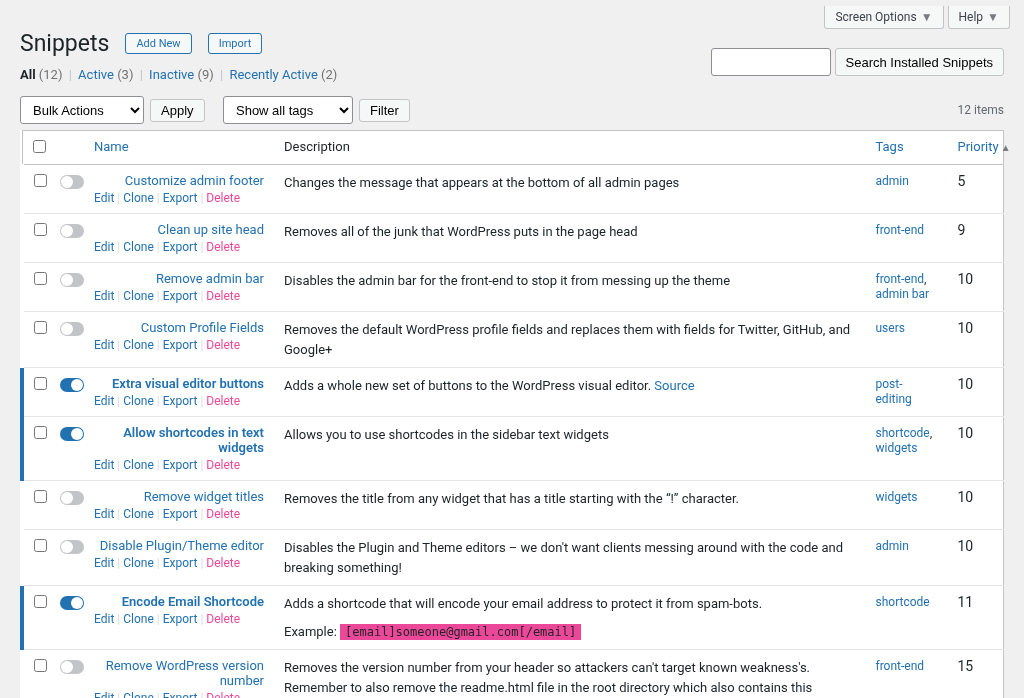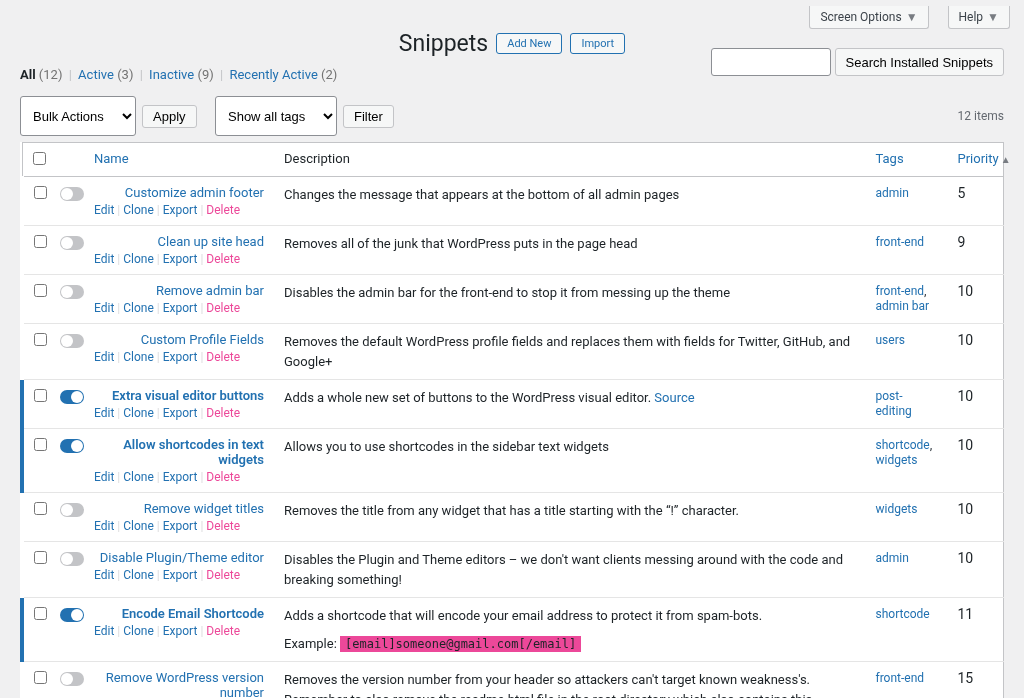--- a/index.html
+++ b/index.html
@@ -1,35 +1,35 @@
 <!DOCTYPE html>
 <html><head>
 <meta charset="utf-8">
 <style>
 * { box-sizing: border-box; margin: 0; padding: 0; }
 body { font-family: -apple-system, BlinkMacSystemFont, "Segoe UI", Roboto, sans-serif; font-size: 13px; color: #3c434a; background: #f0f0f1; }
 a { color: #2271b1; text-decoration: none; cursor: pointer; }
 
-.top-tabs { position: absolute; right: 14px; top: 6px; display: flex; gap: 19px; }
+.top-tabs { position: absolute; right: 14px; top: 6px; display: flex; gap: 4px; }
 .top-tab { background: #f6f7f7; border: 1px solid #c3c4c7; border-top: none; padding: 4px 10px; font-size: 12px; cursor: pointer; border-radius: 0 0 3px 3px; }
 .top-tab .tri { margin-left: 4px; color: #787c82; }
 
 .wrap { padding: 10px 20px 20px; }
-.header { display: flex; align-items: center; gap: 8px; margin-bottom: 10px; margin-top: 20px; justify-content: center; }
+.header { display: flex; align-items: center; gap: 16px; margin-bottom: 10px; margin-top: 20px; }
 h1 { font-size: 23px; font-weight: 400; color: #1d2327; }
 .btn { display: inline-block; background: #f6f7f7; border: 1px solid #2271b1; color: #2271b1; padding: 3px 10px; font-size: 11px; border-radius: 3px; cursor: pointer; }
 
 .views { margin: 6px 0 14px; font-size: 13px; color: #646970; }
 .views .sep { color: #c3c4c7; padding: 0 3px; }
 .views .count { color: #737373; }
 .views strong { color: #1d2327; }
 
 .tablenav { display: flex; align-items: center; gap: 6px; margin-bottom: 6px; }
 .tablenav .right { margin-left: auto; color: #646970; font-size: 12px; }
-select.bulk, select.tagfilter { background: #fff; border: 1px solid #8c8f94; padding: 2px 14px 2px 8px; font-size: 13px; border-radius: 3px; height: 40px; }
+select.bulk, select.tagfilter { background: #fff; border: 1px solid #8c8f94; padding: 2px 22px 2px 8px; font-size: 13px; border-radius: 3px; height: 28px; }
 .apply-btn { background: #f6f7f7; border: 1px solid #c3c4c7; padding: 3px 10px; font-size: 13px; border-radius: 3px; cursor: pointer; }
 
 .searchrow { position: absolute; right: 20px; top: 48px; display: flex; gap: 4px; }
 .searchrow input[type=search] { width: 120px; height: 28px; border: 1px solid #8c8f94; padding: 0 6px; border-radius: 3px; }
 .searchrow .searchbtn { background: #f6f7f7; border: 1px solid #c3c4c7; padding: 3px 10px; font-size: 13px; border-radius: 3px; cursor: pointer; }
 
 table.wp-list { width: 100%; border: 1px solid #c3c4c7; border-collapse: collapse; background: #fff; table-layout: fixed; }
 table.wp-list th, table.wp-list td { text-align: left; padding: 8px 10px; vertical-align: top; }
 table.wp-list thead th { border-bottom: 1px solid #c3c4c7; font-weight: 400; color: #2271b1; }
 table.wp-list thead th.desc-col { color: #1d2327; }

